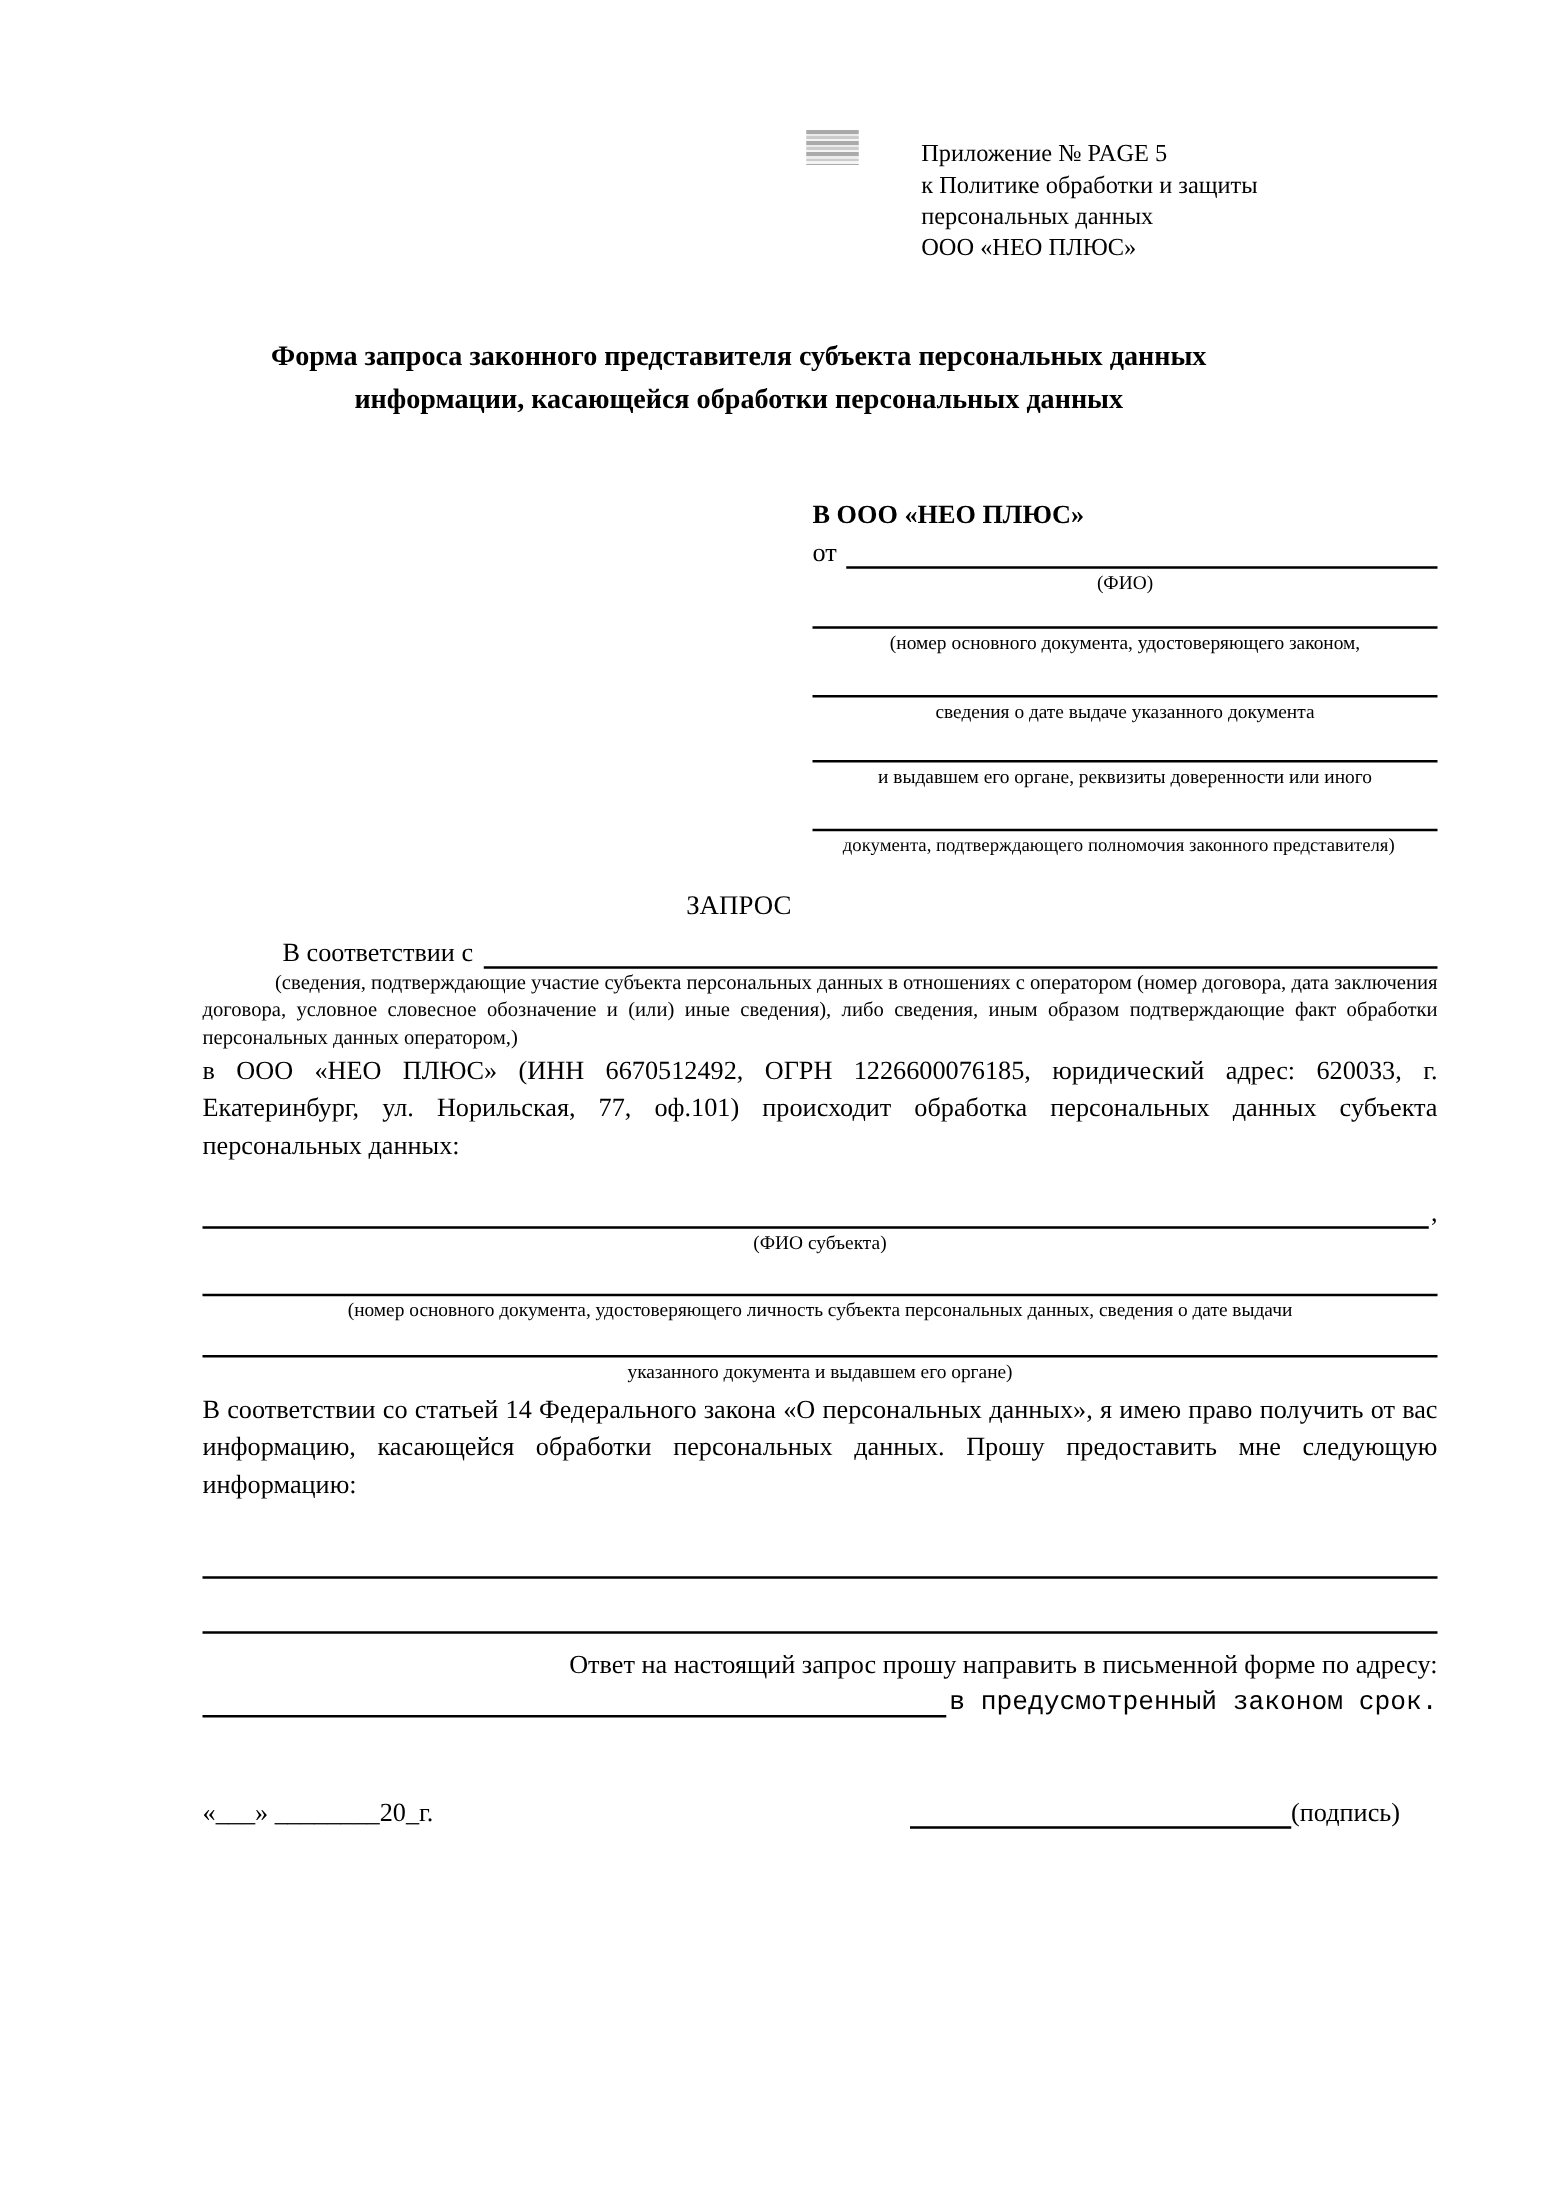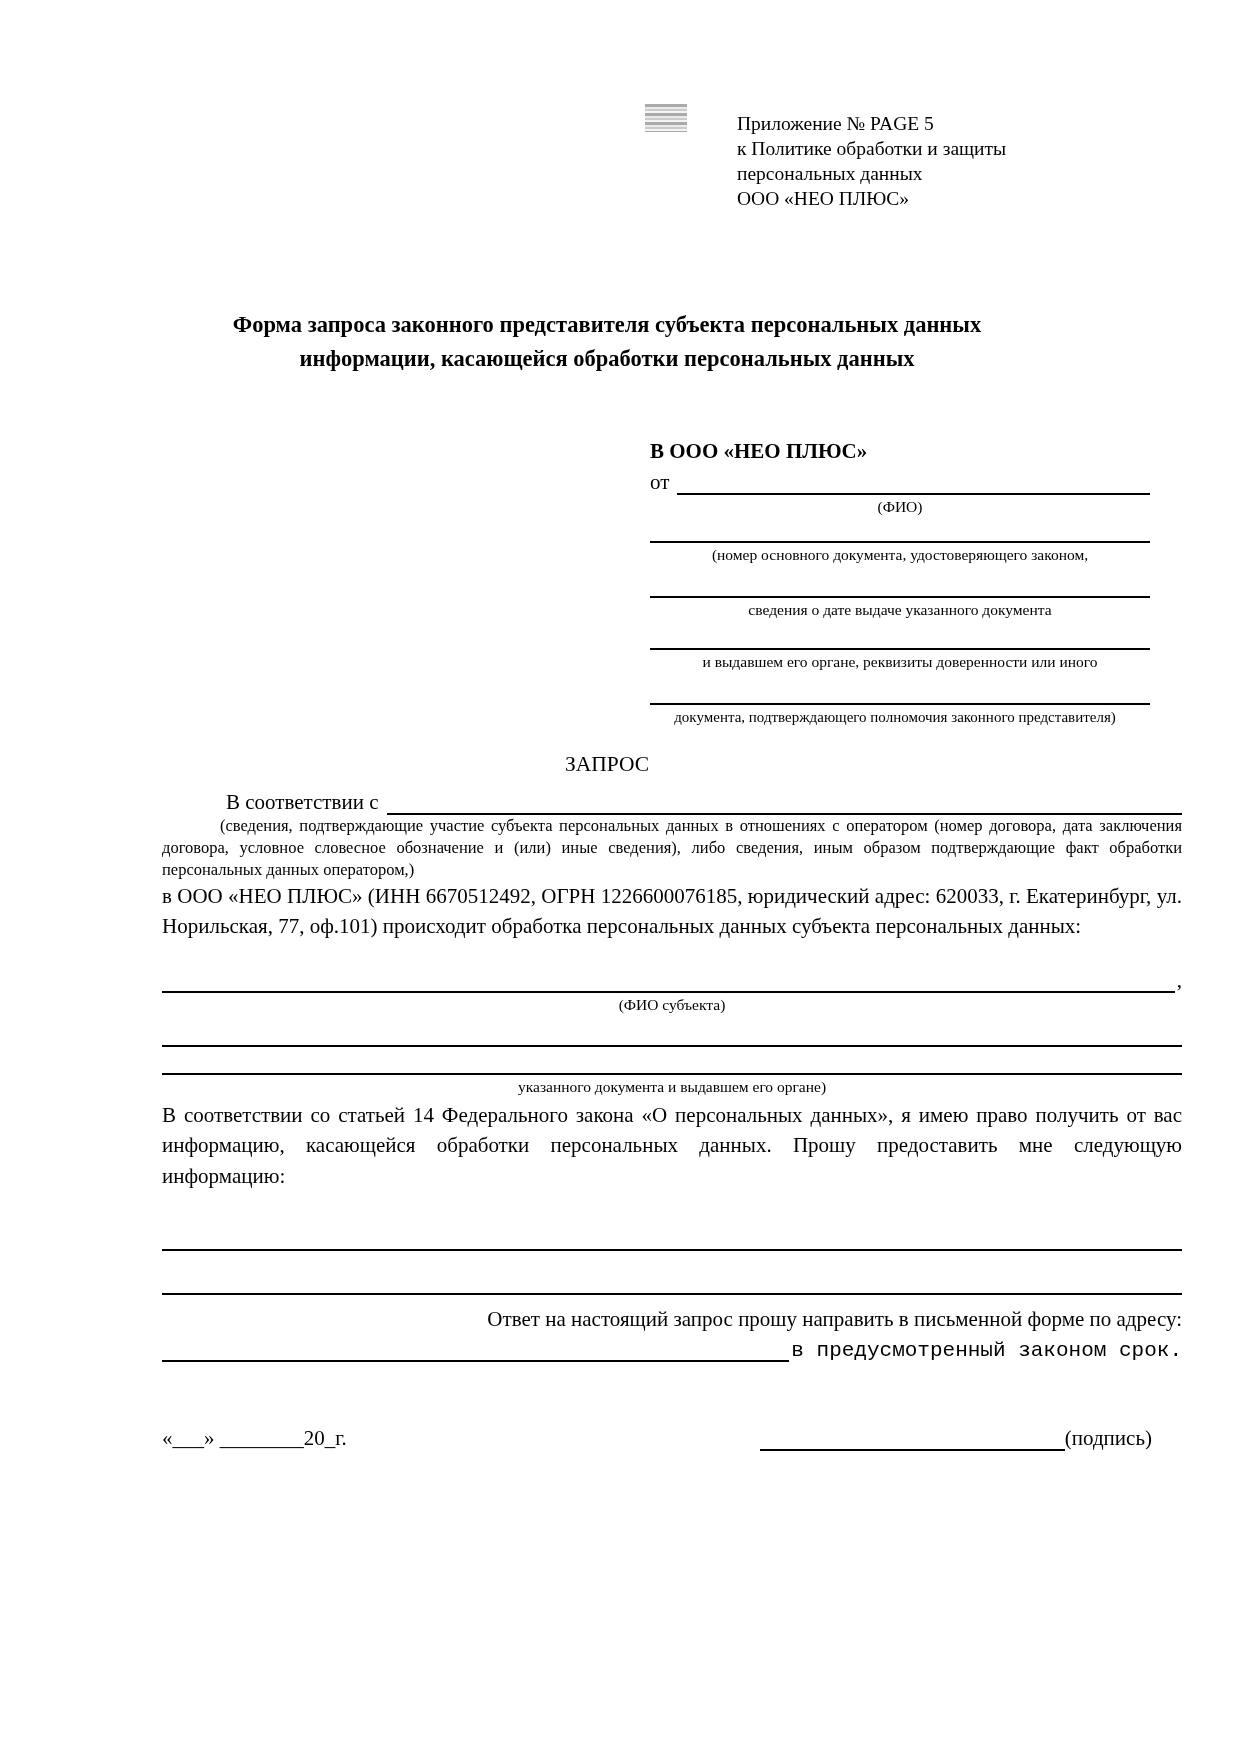--- a/index.html
+++ b/index.html
@@ -8,38 +8,38 @@
     width: 1242px;
     height: 1755px;
     position: relative;
     font-family: "Liberation Serif", "DejaVu Serif", serif;
     color: #000000;
     overflow: hidden;
   }
   .page {
     position: absolute;
     top: 0; left: 0; right: 0; bottom: 0;
-    padding: 0 60px 0 162px;
+    padding: 0 92px 0 162px;
   }
   
   .artifact {
     position: absolute;
     left: 645px; top: 104px;
     width: 42px; height: 28px;
     background: repeating-linear-gradient(180deg,
       #9b9b9b 0 3px, #e8e8e8 3px 5px, #c2c2c2 5px 7px, #f2f2f2 7px 9px);
     opacity: 0.85;
   }
   .header-block {
     margin: 112px 0 0 575px;
     font-size: 19.5px;
     line-height: 1.28;
   }
   .title {
-    margin-top: 96px;
+    margin-top: 56px;
     margin-right: 130px;
     text-align: center;
     font-size: 22.5px;
     font-weight: bold;
     line-height: 1.5;
   }
   .addr {
     margin-top: 64px;
     margin-left: 488px;
     width: 500px;
@@ -158,20 +158,21 @@
 
   <div class="para">в ООО «НЕО ПЛЮС» (ИНН 6670512492, ОГРН 1226600076185, юридический адрес: 620033, г. Екатеринбург, ул. Норильская, 77, оф.101)  происходит обработка персональных данных субъекта персональных данных:</div>
 
   <div class="comma-row">
     <span class="fill"></span>
     <span class="comma">,</span>
   </div>
   <div class="full-cap">(ФИО субъекта)</div>
 
   <div class="blank-full bf1"></div>
+  <div class="full-cap">(номер основного документа, удостоверяющего личность субъекта персональных данных, сведения о дате выдачи</div>
 
   <div class="blank-full bf2"></div>
   <div class="full-cap">указанного документа и выдавшем его органе)</div>
 
   <div class="para law">В соответствии со статьей 14 Федерального закона «О персональных данных», я имею право получить от вас информацию, касающейся обработки персональных данных. Прошу предоставить мне следующую информацию:</div>
 
   <div class="blank-full free1"></div>
   <div class="blank-full free2"></div>
 
   <div class="answer-1">Ответ на настоящий запрос прошу направить в письменной форме по адресу:</div>

